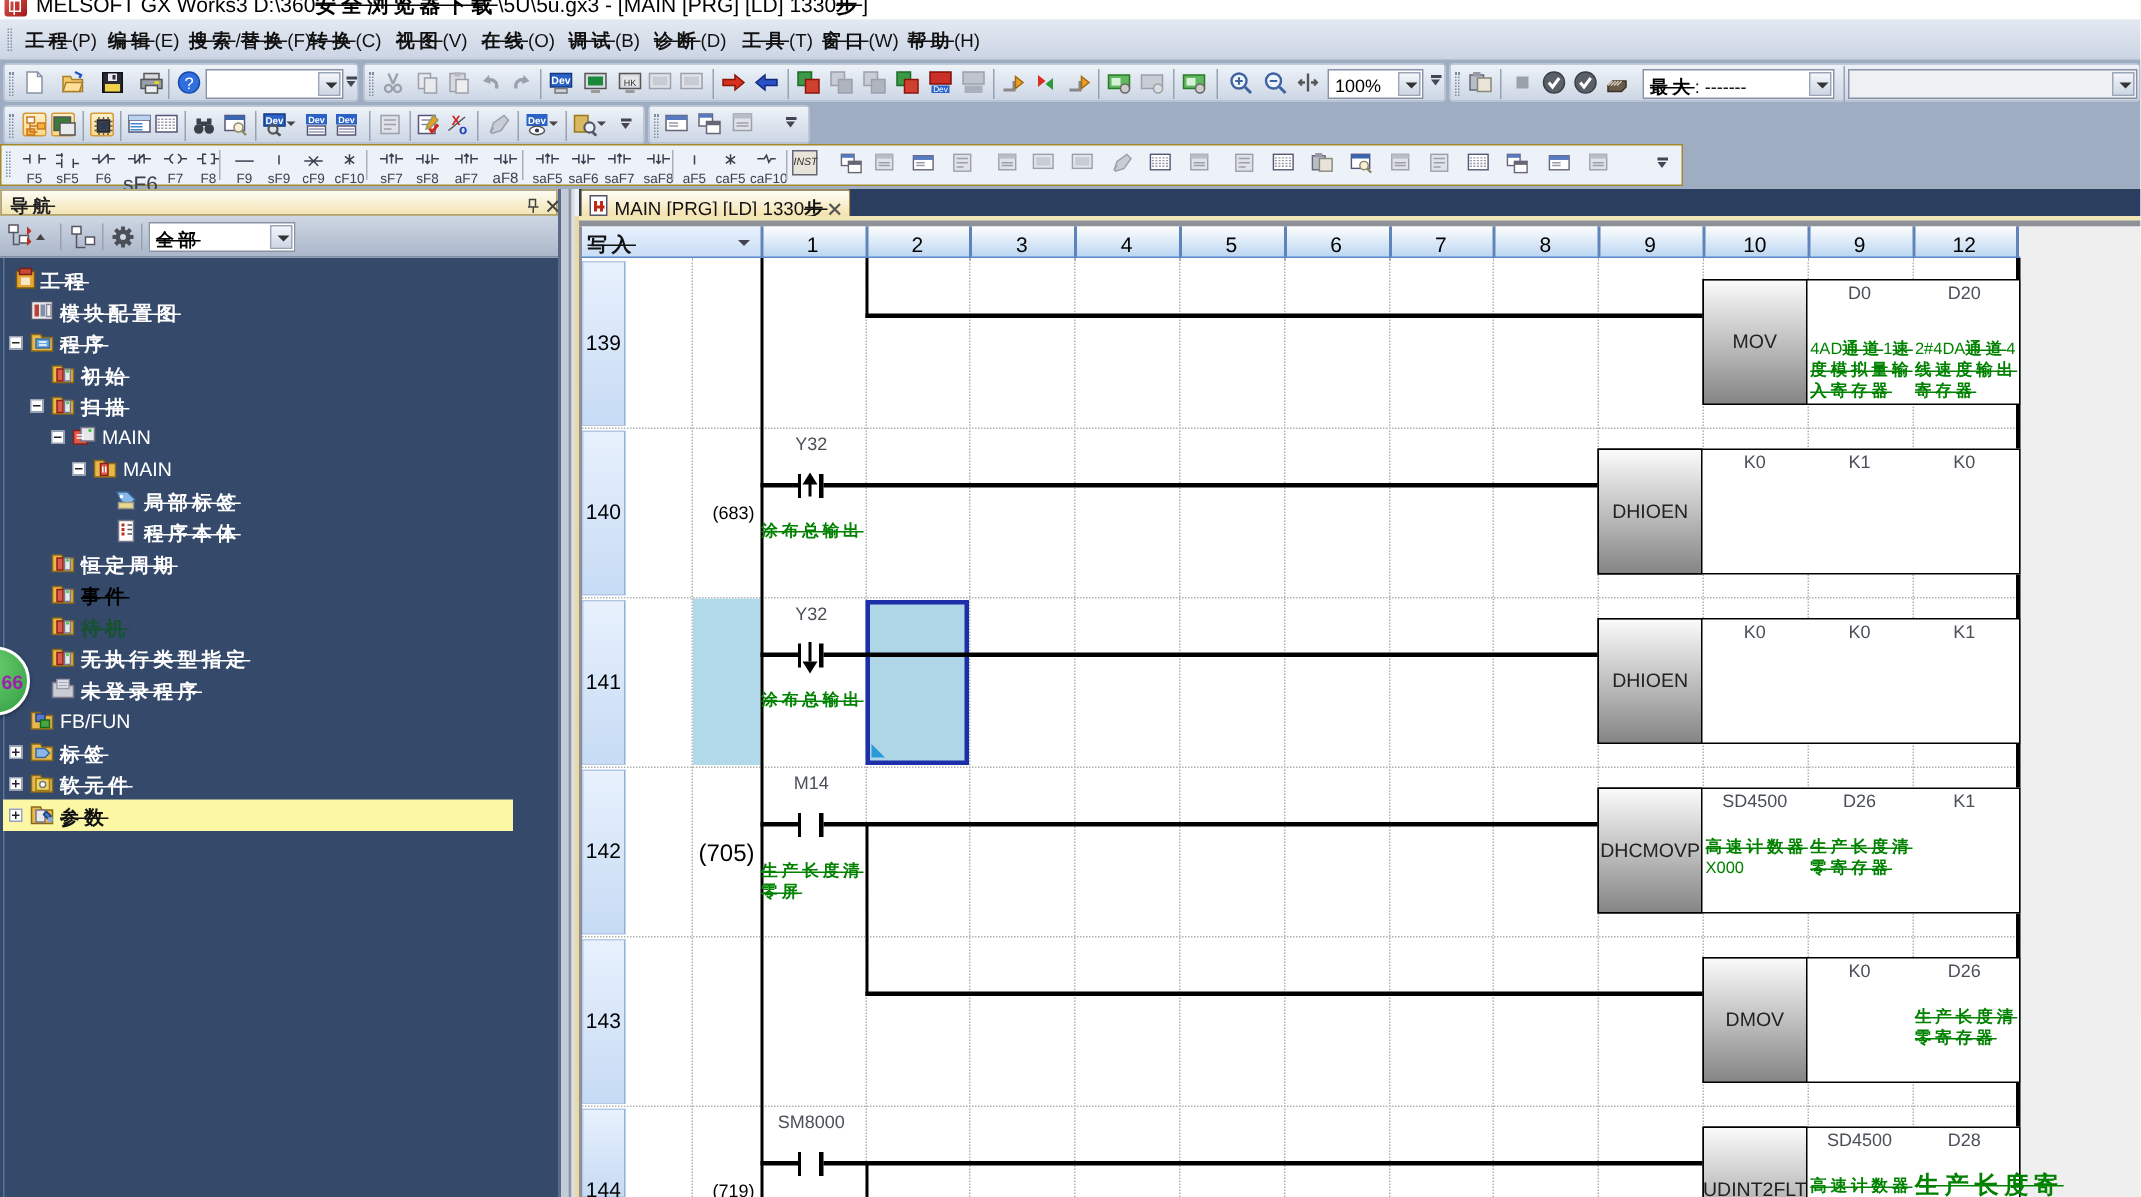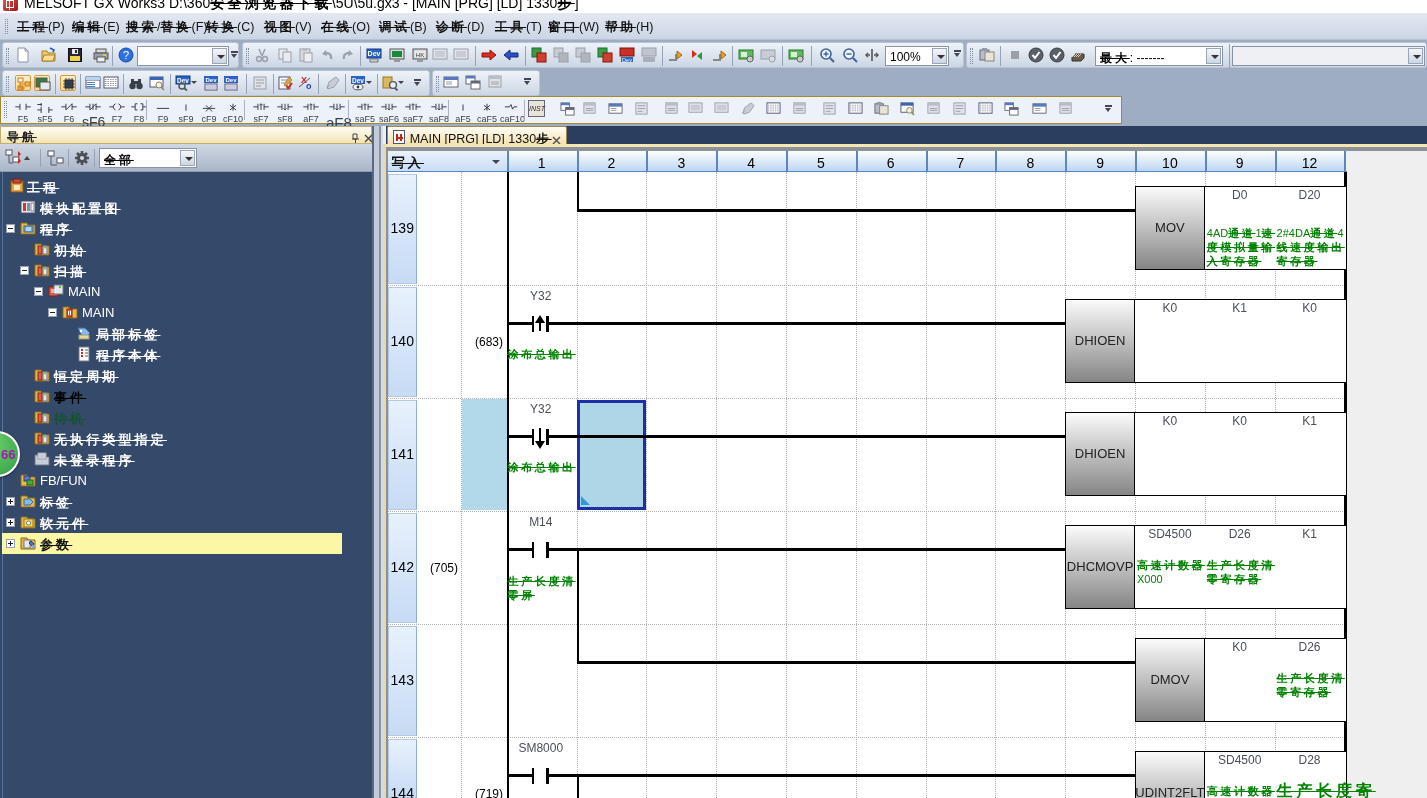--- a/index.html
+++ b/index.html
@@ -402,21 +402,21 @@
       <path d="M0 5h6M14 5h6M6 1v8M14 1v8M10 1v8M8 3l2-2 2 2" stroke="#39404f" stroke-width="1.3" fill="none"></path>
     </svg><div style="font-size:9px;color:#39404f;margin-top:-3px">sF7</div></div>
 <div class="abs" style="left:274px;top:99px;width:22px;height:22px;text-align:center"><svg width="18" height="10" viewBox="0 0 20 13">
       <path d="M0 5h6M14 5h6M6 1v8M14 1v8M10 1v8M8 7l2 2 2-2" stroke="#39404f" stroke-width="1.3" fill="none"></path>
     </svg><div style="font-size:9px;color:#39404f;margin-top:-3px">sF8</div></div>
 <div class="abs" style="left:300px;top:99px;width:22px;height:22px;text-align:center"><svg width="18" height="10" viewBox="0 0 20 13">
       <path d="M0 5h6M14 5h6M6 1v8M14 1v8M10 1v8M8 3l2-2 2 2" stroke="#39404f" stroke-width="1.3" fill="none"></path>
     </svg><div style="font-size:9px;color:#39404f;margin-top:-3px">aF7</div></div>
 <div class="abs" style="left:326px;top:99px;width:22px;height:22px;text-align:center"><svg width="18" height="10" viewBox="0 0 20 13">
       <path d="M0 5h6M14 5h6M6 1v8M14 1v8M10 1v8M8 7l2 2 2-2" stroke="#39404f" stroke-width="1.3" fill="none"></path>
-    </svg><div style="font-size:15px;color:#39404f;margin-top:-3px">aF8</div></div>
+    </svg><div style="font-size:10px;color:#39404f;margin-top:-3px">aF8</div></div>
 <div class="abs" style="left:354px;top:99px;width:22px;height:22px;text-align:center"><svg width="18" height="10" viewBox="0 0 20 13">
       <path d="M0 5h6M14 5h6M6 1v8M14 1v8M10 1v8M8 3l2-2 2 2" stroke="#39404f" stroke-width="1.3" fill="none"></path>
     </svg><div style="font-size:9px;color:#39404f;margin-top:-3px">saF5</div></div>
 <div class="abs" style="left:378px;top:99px;width:22px;height:22px;text-align:center"><svg width="18" height="10" viewBox="0 0 20 13">
       <path d="M0 5h6M14 5h6M6 1v8M14 1v8M10 1v8M8 7l2 2 2-2" stroke="#39404f" stroke-width="1.3" fill="none"></path>
     </svg><div style="font-size:9px;color:#39404f;margin-top:-3px">saF6</div></div>
 <div class="abs" style="left:402px;top:99px;width:22px;height:22px;text-align:center"><svg width="18" height="10" viewBox="0 0 20 13">
       <path d="M0 5h6M14 5h6M6 1v8M14 1v8M10 1v8M8 3l2-2 2 2" stroke="#39404f" stroke-width="1.3" fill="none"></path>
     </svg><div style="font-size:9px;color:#39404f;margin-top:-3px">saF7</div></div>
 <div class="abs" style="left:428px;top:99px;width:22px;height:22px;text-align:center"><svg width="18" height="10" viewBox="0 0 20 13">
@@ -791,21 +791,21 @@
 <div class="abs" style="left:388px;top:174px;width:28.5px;height:109.5px;background:linear-gradient(#e8f1fd,#c6dbf4);border:1px solid #b3c8e4;border-right:1.5px solid #8fafd6"></div>
 <div class="abs" style="left:388px;top:220px;width:28.5px;text-align:center;font-size:14px;color:#000;position:absolute">139</div>
 <div class="abs" style="left:388px;top:287px;width:28.5px;height:109.5px;background:linear-gradient(#e8f1fd,#c6dbf4);border:1px solid #b3c8e4;border-right:1.5px solid #8fafd6"></div>
 <div class="abs" style="left:388px;top:333px;width:28.5px;text-align:center;font-size:14px;color:#000;position:absolute">140</div>
 <div class="abs" style="left:430px;top:335px;width:73px;text-align:right;font-size:12px;color:#000">(683)</div>
 <div class="abs" style="left:388px;top:400px;width:28.5px;height:109.5px;background:linear-gradient(#e8f1fd,#c6dbf4);border:1px solid #b3c8e4;border-right:1.5px solid #8fafd6"></div>
 <div class="abs" style="left:388px;top:446px;width:28.5px;text-align:center;font-size:14px;color:#000;position:absolute">141</div>
 <div class="abs" style="left:430px;top:448px;width:73px;text-align:right;font-size:12px;color:#000">(694)</div>
 <div class="abs" style="left:388px;top:513px;width:28.5px;height:109.5px;background:linear-gradient(#e8f1fd,#c6dbf4);border:1px solid #b3c8e4;border-right:1.5px solid #8fafd6"></div>
 <div class="abs" style="left:388px;top:559px;width:28.5px;text-align:center;font-size:14px;color:#000;position:absolute">142</div>
-<div class="abs" style="left:430px;top:561px;width:73px;font-size:12px;color:#000">(705)</div>
+<div class="abs" style="left:430px;top:561px;width:73px;text-align:right;font-size:16px;color:#000">(705)</div>
 <div class="abs" style="left:388px;top:626px;width:28.5px;height:109.5px;background:linear-gradient(#e8f1fd,#c6dbf4);border:1px solid #b3c8e4;border-right:1.5px solid #8fafd6"></div>
 <div class="abs" style="left:388px;top:672px;width:28.5px;text-align:center;font-size:14px;color:#000;position:absolute">143</div>
 <div class="abs" style="left:388px;top:739px;width:28.5px;height:59px;background:linear-gradient(#e8f1fd,#c6dbf4);border:1px solid #b3c8e4;border-right:1.5px solid #8fafd6"></div>
 <div class="abs" style="left:388px;top:785px;width:28.5px;text-align:center;font-size:14px;color:#000;position:absolute">144</div>
 <div class="abs" style="left:430px;top:787px;width:73px;text-align:right;font-size:12px;color:#000">(719)</div>
 <div class="abs" style="left:461.5px;top:399px;width:45.30000000000001px;height:111px;background:#b2d9e9"></div>
 <div class="abs" style="left:576.6px;top:399.5px;width:69.79999999999995px;height:110.5px;background:#aed6e6;border:3.4px solid #1c2fa9"></div>
 <div class="abs" style="left:580.6px;top:495.5px;width:0;height:0;border-left:9px solid #2a9ad8;border-top:9px solid transparent"></div>
 <div class="abs" style="left:506.8px;top:172px;width:2.4px;height:626px;background:#000"></div>
 <div class="abs" style="left:1344.3999999999999px;top:172px;width:2.4px;height:626px;background:#000"></div>

